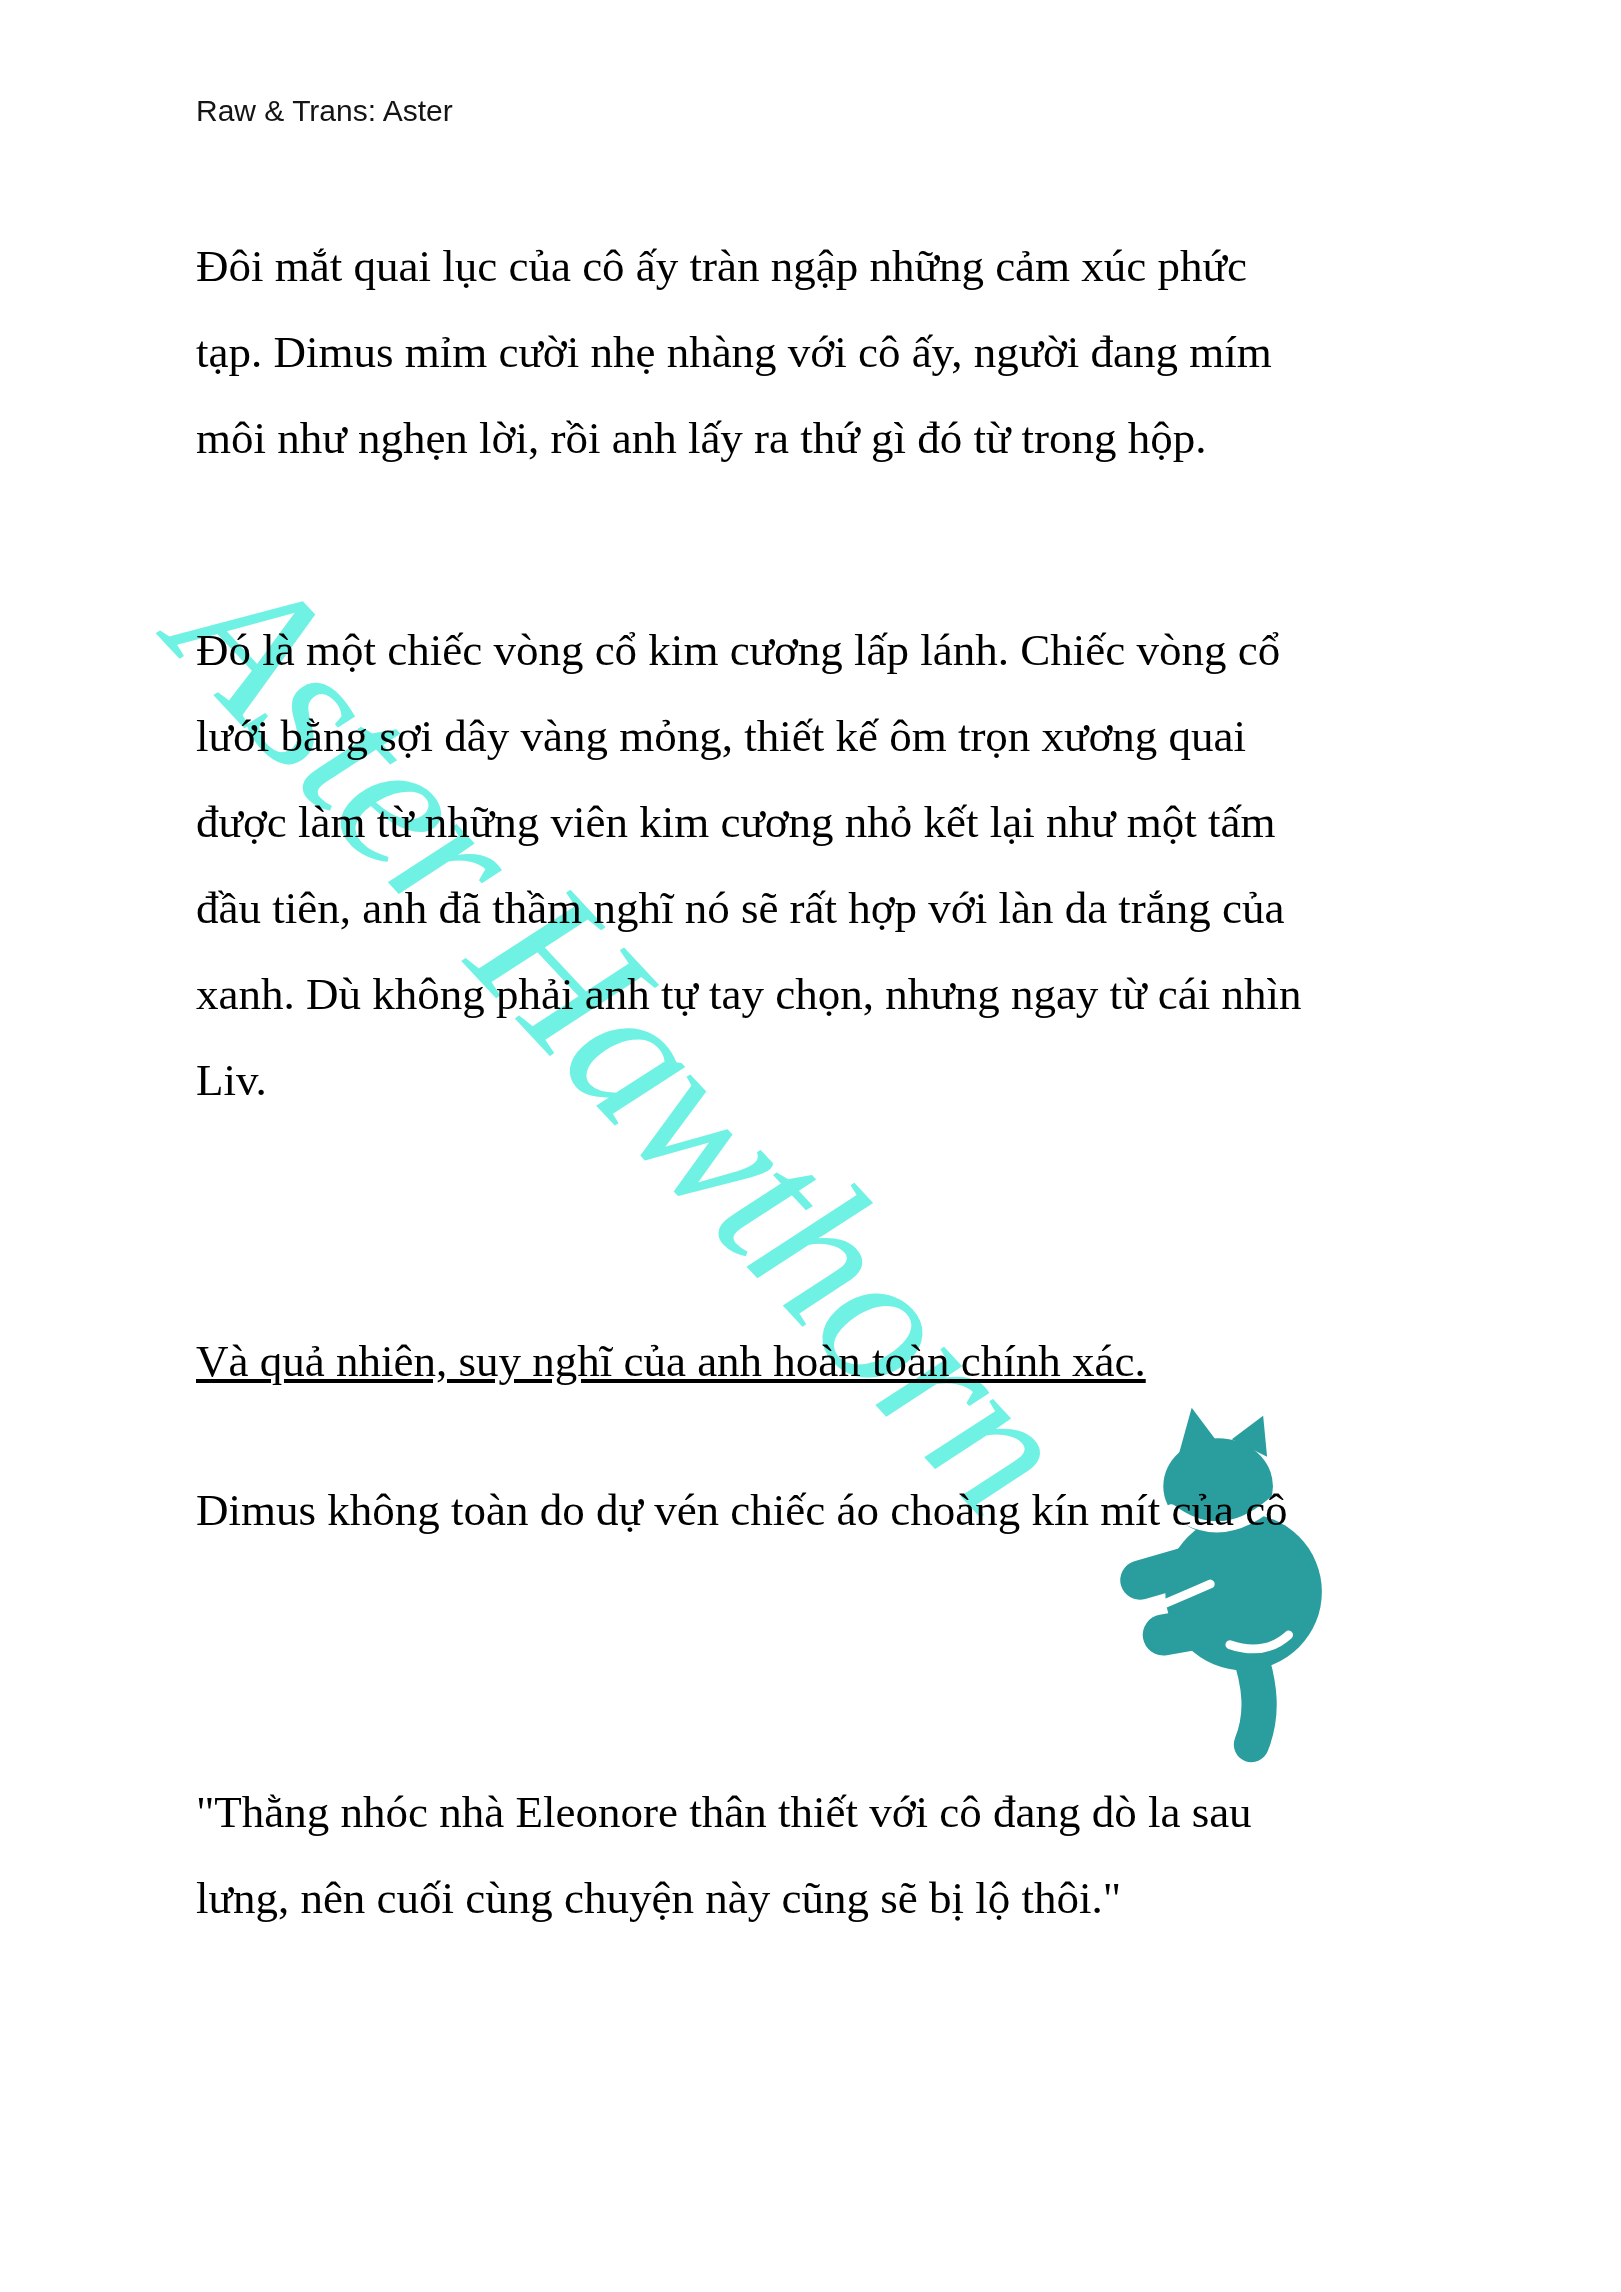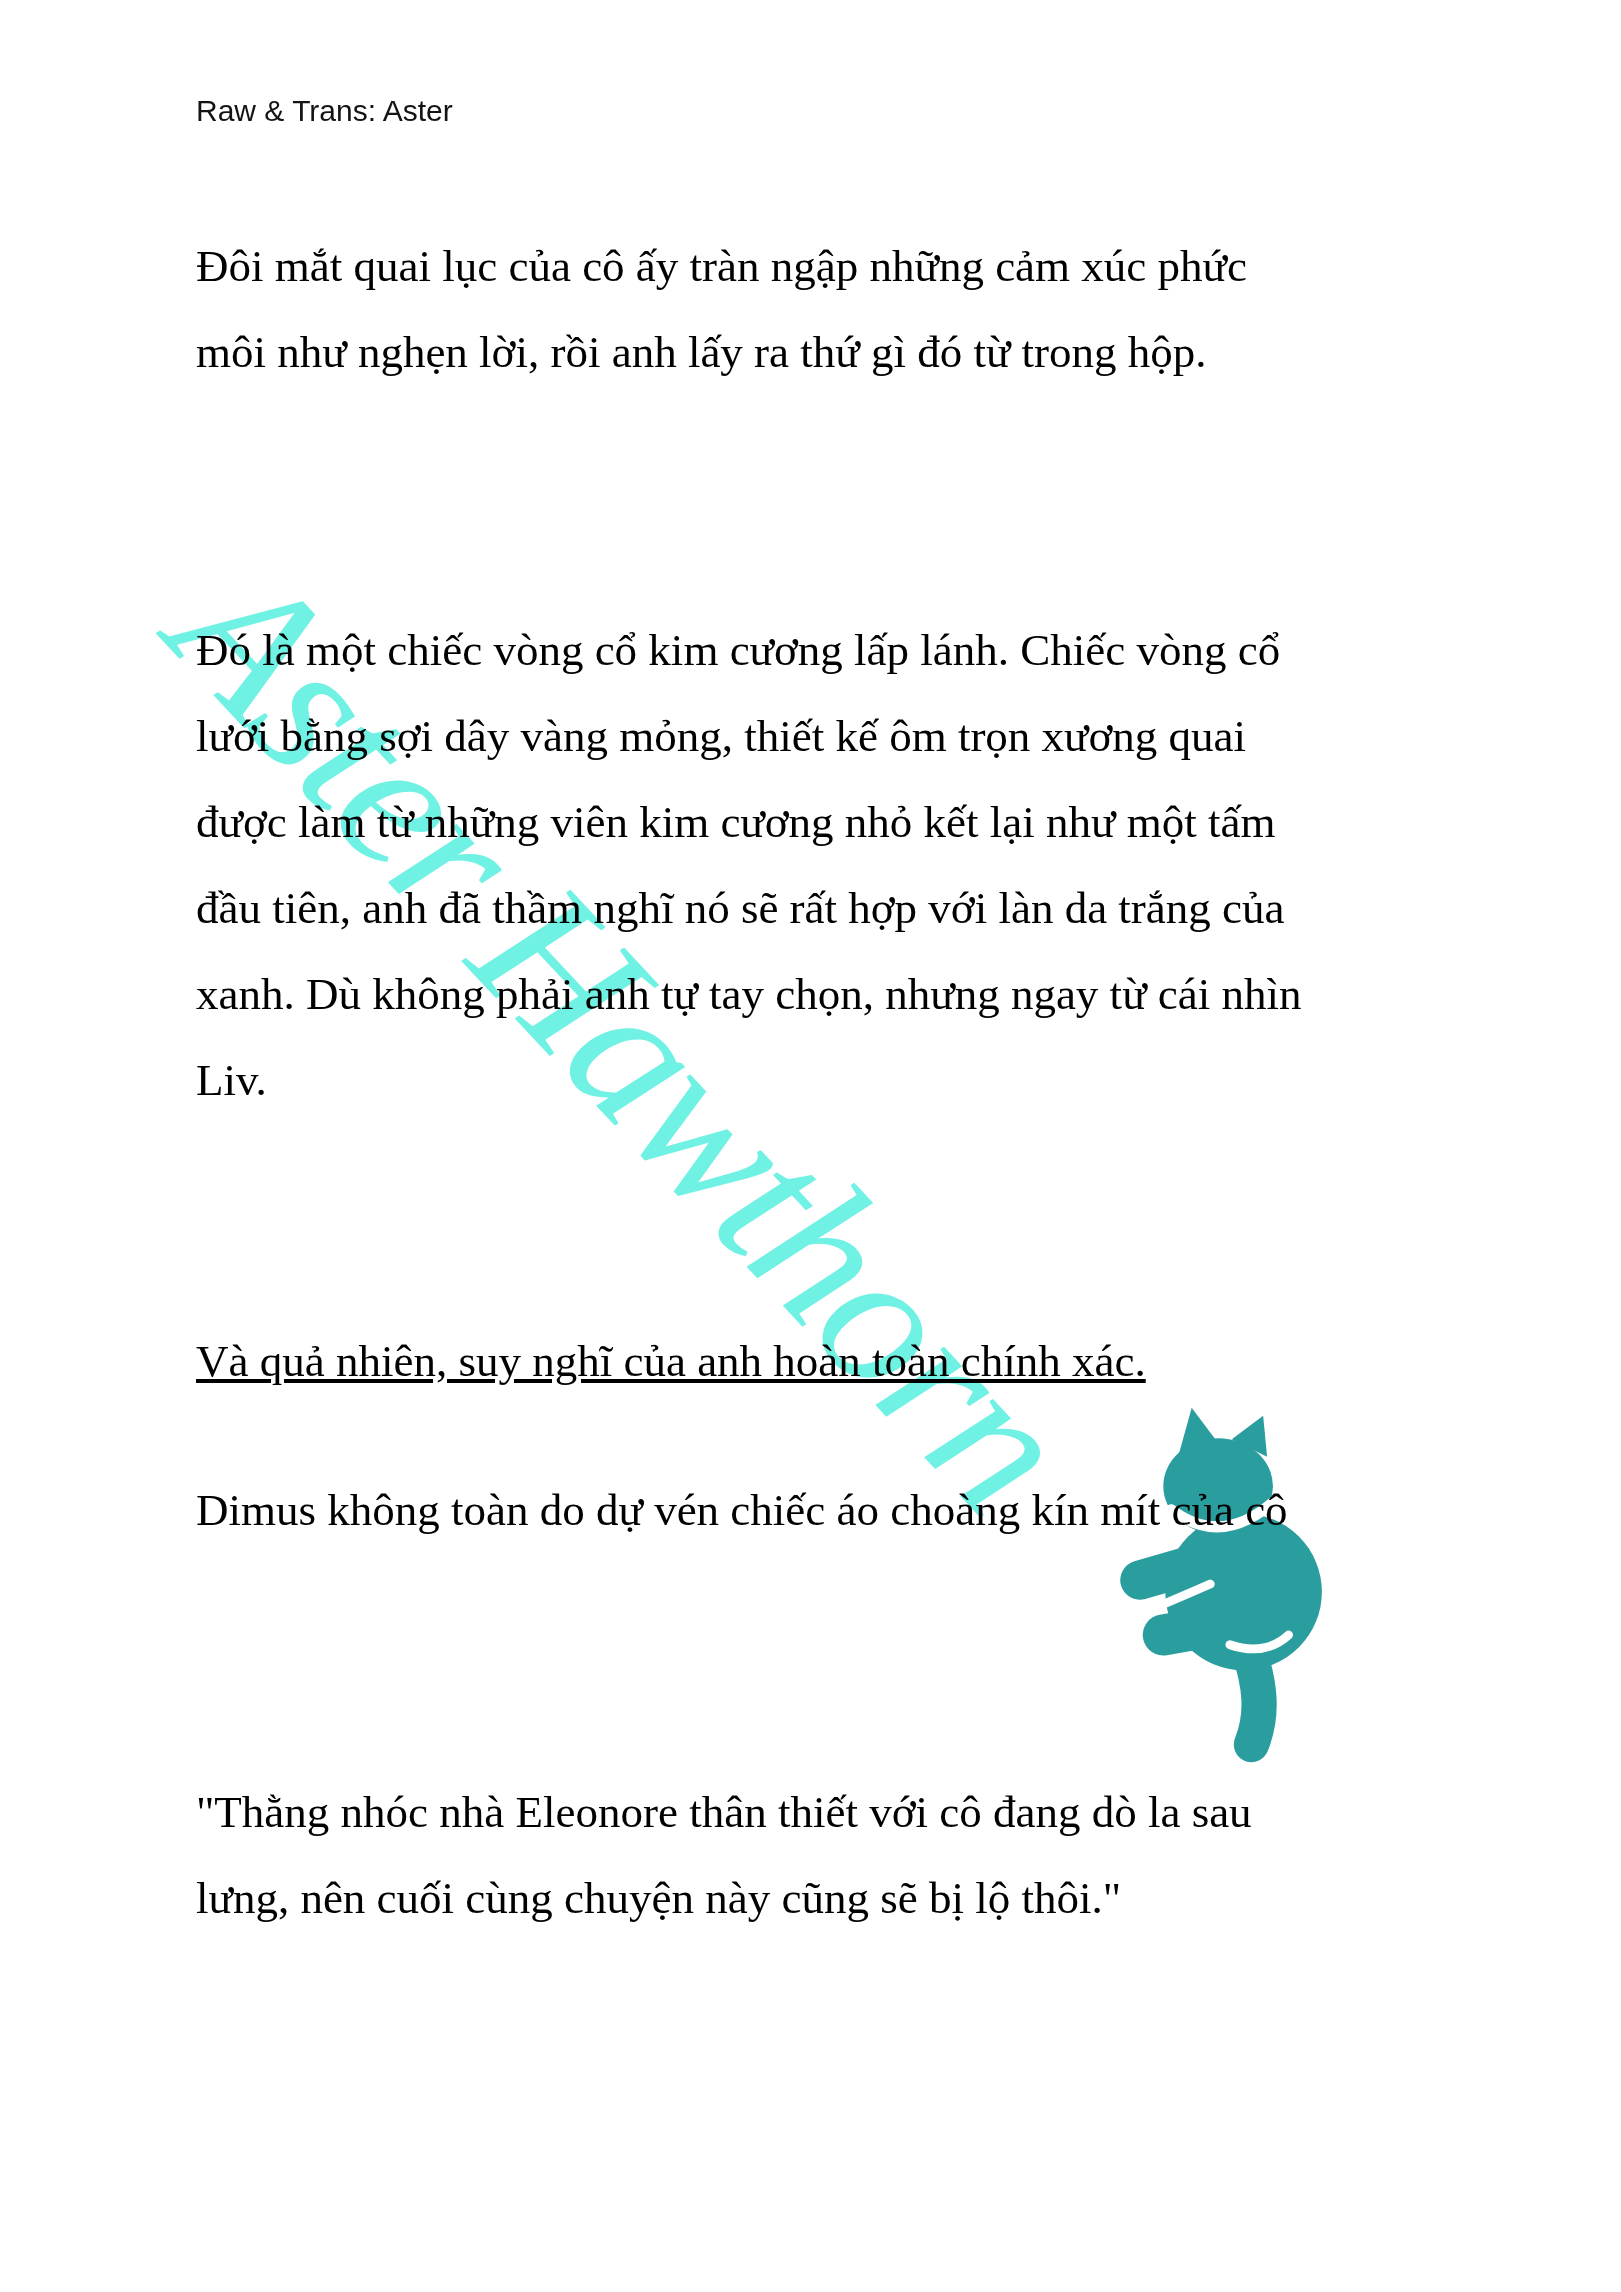--- a/index.html
+++ b/index.html
@@ -62,20 +62,21 @@
 <body>
 
 <div class="page">
 
   <div class="watermark">Aster Hawthorn</div>
 
   <div class="credit">Raw &amp; Trans: Aster</div>
 
   <p class="para p1">
     <span class="line">Đôi mắt quai lục của cô ấy tràn ngập những cảm xúc phức</span>
+    <span class="line">tạp. Dimus mỉm cười nhẹ nhàng với cô ấy, người đang mím</span>
     <span class="line">môi như nghẹn lời, rồi anh lấy ra thứ gì đó từ trong hộp.</span>
   </p>
 
   <p class="para p2">
     <span class="line">Đó là một chiếc vòng cổ kim cương lấp lánh. Chiếc vòng cổ</span>
     <span class="line">lưới bằng sợi dây vàng mỏng, thiết kế ôm trọn xương quai</span>
     <span class="line">được làm từ những viên kim cương nhỏ kết lại như một tấm</span>
     <span class="line">đầu tiên, anh đã thầm nghĩ nó sẽ rất hợp với làn da trắng của</span>
     <span class="line">xanh. Dù không phải anh tự tay chọn, nhưng ngay từ cái nhìn</span>
     <span class="line">Liv.</span>

